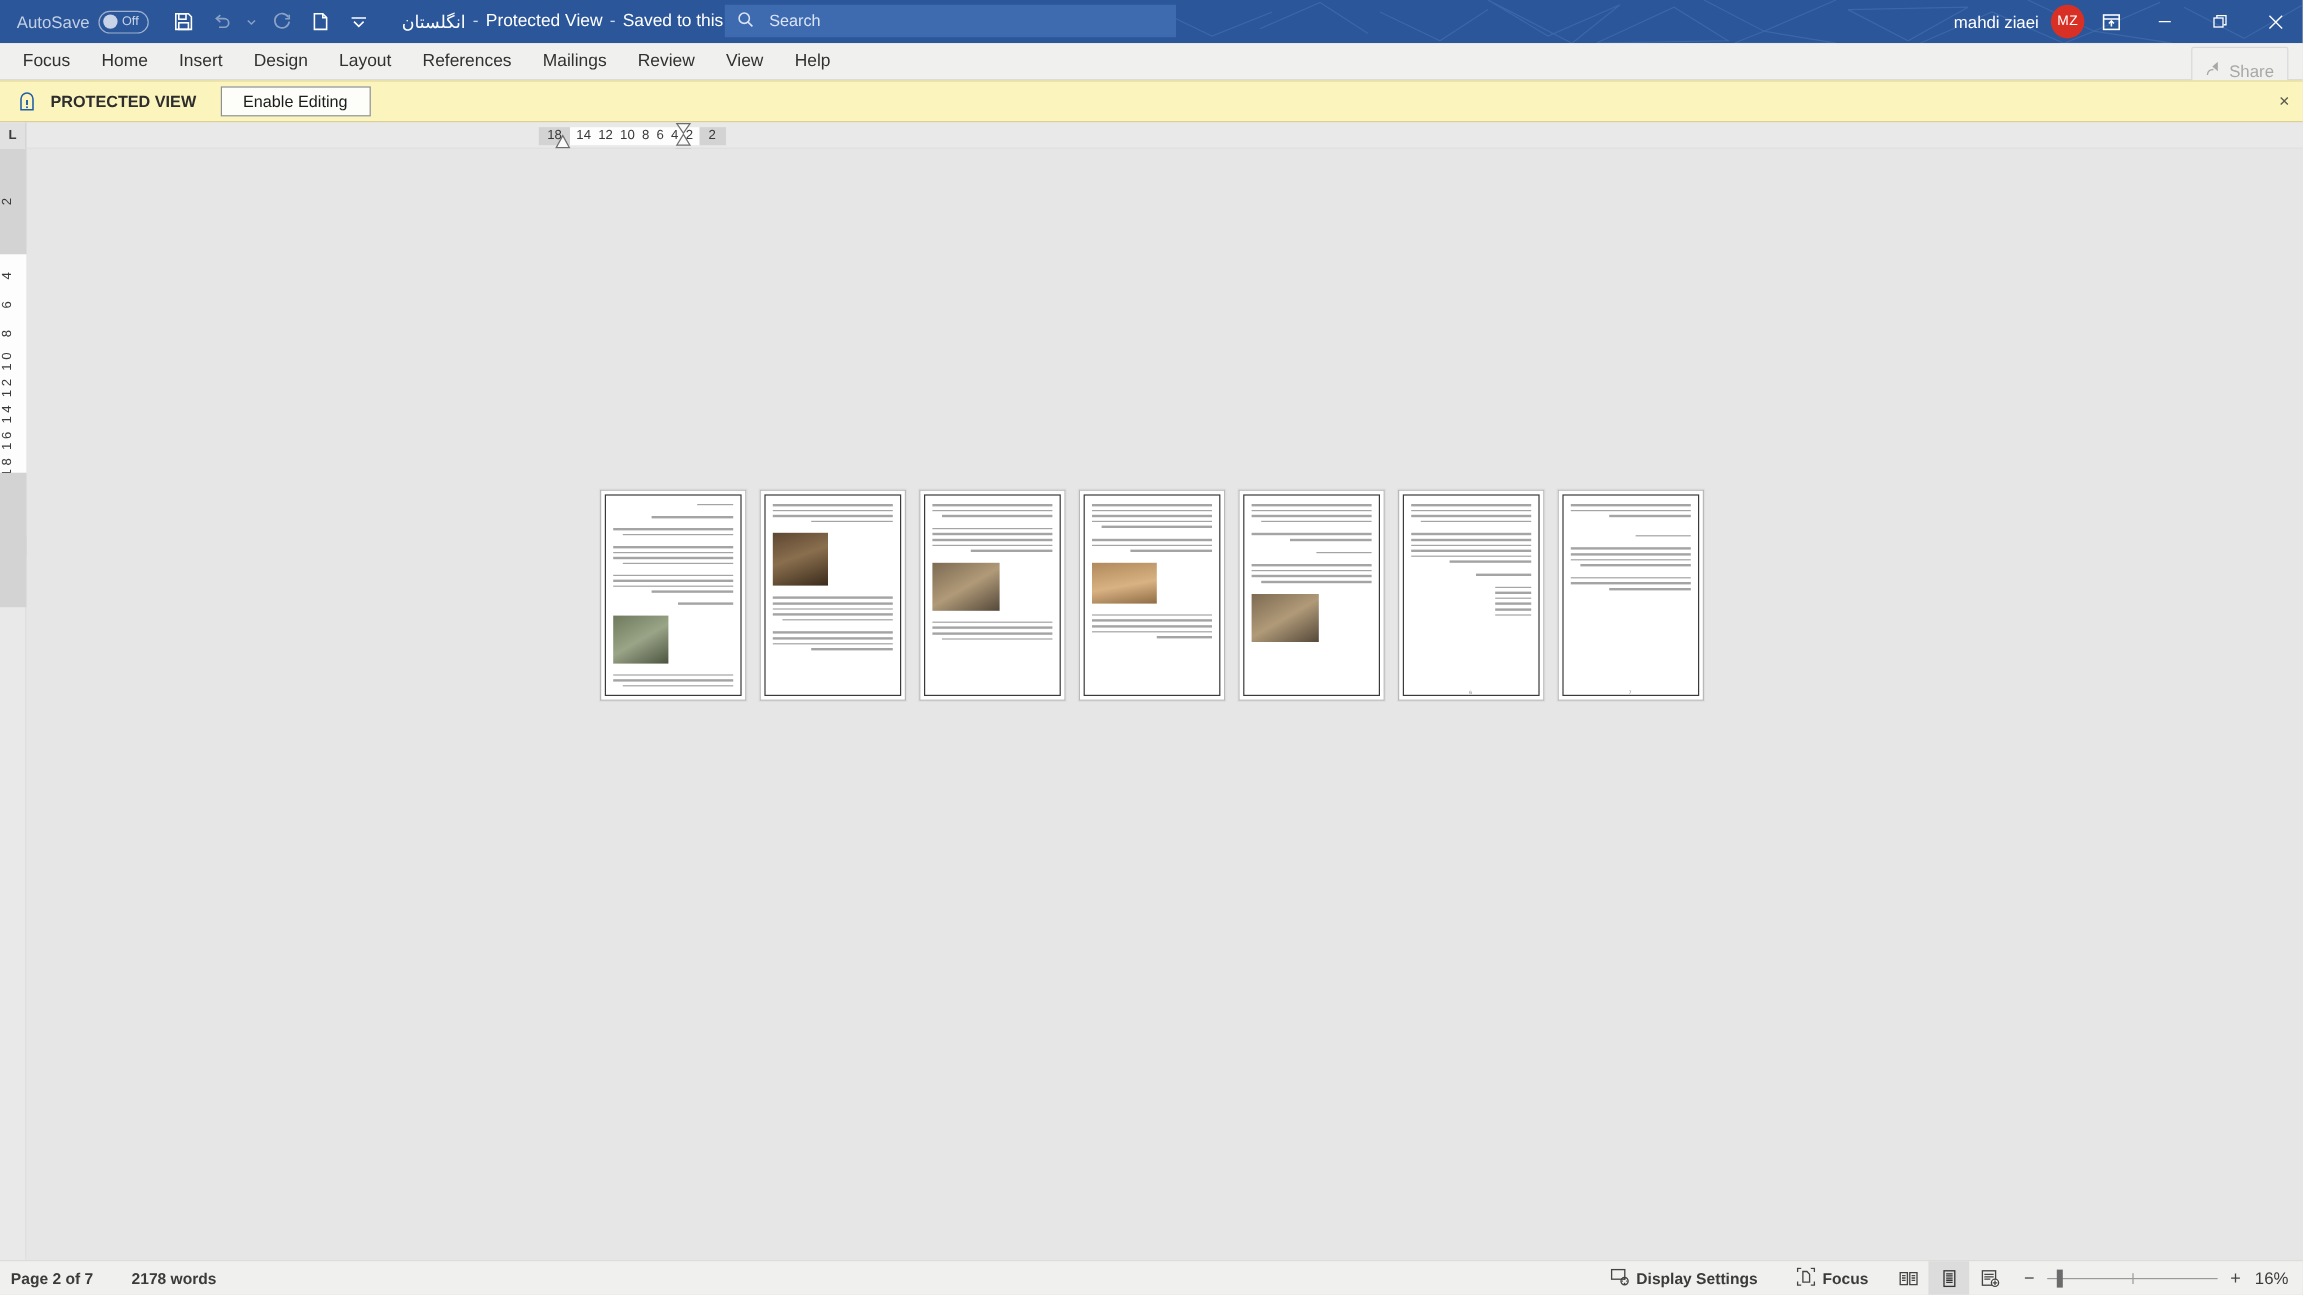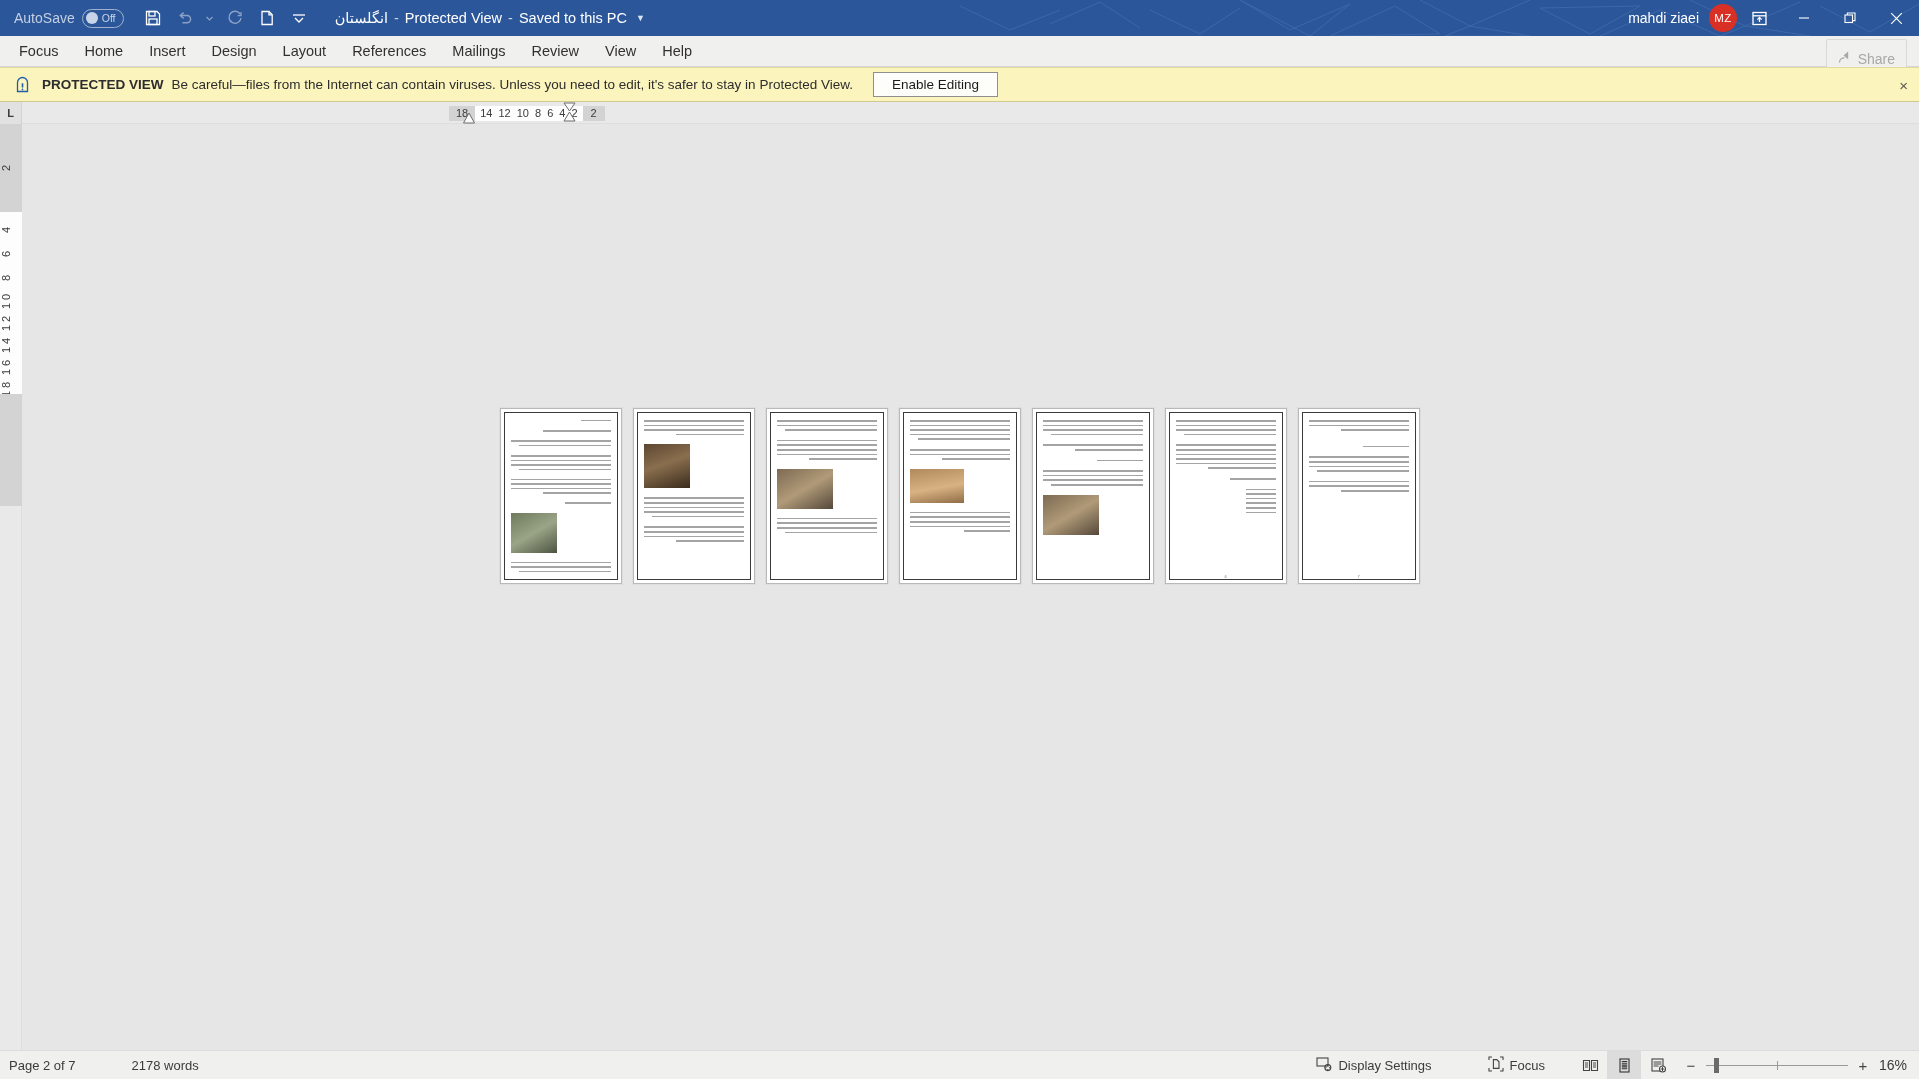--- a/index.html
+++ b/index.html
@@ -215,21 +215,21 @@
   .pagenum { position:absolute; bottom:4px; left:0; right:0; text-align:center; font-size:4px; color:#777; }
 
   
   .statusbar {
     height: 29px;
     background: #f0f0ee;
     border-top: 1px solid #dcdcdc;
     display: flex; align-items: center;
     font-size: 13px; color: #3b3b3b;
   }
-  .sb-item { display: flex; align-items: center; gap: 6px; padding: 0 28px; height: 100%; }
+  .sb-item { display: flex; align-items: center; gap: 6px; padding: 0 16px; height: 100%; font-weight: bold; }
   .sb-item:first-child { padding-left: 9px; }
   .sb-right { margin-left: auto; display: flex; align-items: center; height: 100%; }
   .viewbtn {
     width: 34px; height: 29px;
     display: flex; align-items: center; justify-content: center;
   }
   .viewbtn.active { background: #dcdcdc; }
   .zoom-wrap { display: flex; align-items: center; gap: 9px; padding: 0 10px; }
   .zoom-slider { position: relative; width: 142px; height: 16px; display:flex; align-items:center; }
   .zoom-rail { position:absolute; left:0; right:0; height:1px; background: #9a9a9a; }
@@ -309,20 +309,29 @@
 
     <div class="doc-title">
       <span>انگلستان</span>
       <span class="sep">-</span>
       <span>Protected View</span>
       <span class="sep">-</span>
       <span>Saved to this PC</span>
       <span class="caret-down">▼</span>
     </div>
 
+    <div class="searchbox">
+      <span>
+        <svg width="15" height="15" viewBox="0 0 15 15" fill="none" stroke="currentColor" stroke-width="1.3">
+          <circle cx="6.2" cy="6.2" r="4.3"></circle>
+            <path d="M9.4 9.4 13 13"></path>
+        </svg>
+      </span>
+      <span>Search</span>
+    </div>
 
     <div class="tb-right">
       <span class="user-name">mahdi ziaei</span>
       <span class="avatar">MZ</span>
       <span class="ribbon-opt">
         <svg width="17" height="17" viewBox="0 0 17 17" fill="none" stroke="currentColor" stroke-width="1.3">
           <rect x="2" y="2.5" width="13" height="12"></rect>
           <path d="M2 5.8h13"></path>
             <path d="M8.5 12V7.6"></path>
             <path d="M6.4 9.6 8.5 7.4l2.1 2.2"></path>
@@ -373,21 +382,20 @@
 
 <div class="protbar">
   <span class="prot-icon">
     <svg width="19" height="19" viewBox="0 0 19 19" fill="none" stroke="#1f5ea8" stroke-width="1.3">
       <path d="M4.5 7.5a5 5 0 0 1 10 0v9h-10z"></path>
       <path d="M9.5 8.3v4.2" stroke-width="1.6"></path>
       <circle cx="9.5" cy="14.4" r=".85" fill="#1f5ea8" stroke="none"></circle>
     </svg>
   </span>
   <span class="prot-strong">PROTECTED VIEW</span>
-  <span class="prot-msg">Be careful—files from the Internet can contain viruses. Unless you need to edit, it's safer to stay in Protected View.</span>
   <button class="enable-btn">Enable Editing</button>
   <span class="prot-close">×</span>
 </div>
 
 <div class="ruler-h">
   <div class="tabstop">L</div>
 
   <div class="ruler-track">
     <span class="ruler-seg" style="padding:0 4px">
       <span class="rn">18</span>

